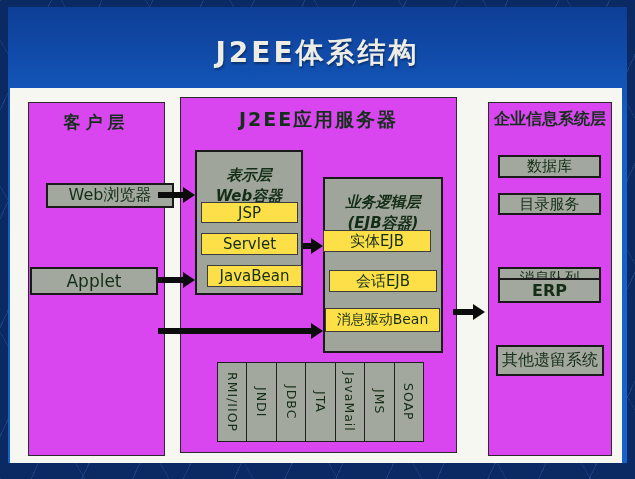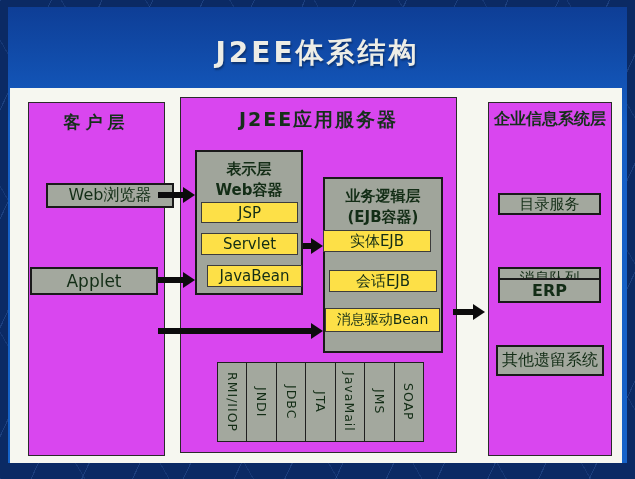--- a/index.html
+++ b/index.html
@@ -51,21 +51,21 @@
     color:#132D16;text-align:center;
     display:flex;align-items:center;justify-content:center;
     font-size:16px;z-index:3;
   }
   .container-box{
     position:absolute;box-sizing:border-box;
     background:#A0A59B;border:2px solid #1A1A1A;z-index:2;
     color:#132D16;text-align:center;
   }
   .container-box .cbox-title{display:block;font-size:15px;line-height:21px;font-weight:bold;}
-  .container-box .cbox-head{padding-top:7px;}
+  .container-box .cbox-head{padding-top:13px;font-style:italic;}
   .lbox{
     position:absolute;box-sizing:border-box;
     background:#fde047;border:1px solid #3C3C3C;
     color:#132D16;display:flex;align-items:center;justify-content:center;
     font-size:15px;z-index:3;
   }
   
   .box-web-browser{left:46px;top:183px;width:128px;height:25px;}
   .box-applet{left:30px;top:267px;width:128px;height:28px;font-size:17px;}
   .box-app-client{left:30px;top:320px;width:128px;height:28px;}
@@ -158,20 +158,21 @@
   <div class="api-row">
     <div class="api-cell">RMI/IIOP</div>
     <div class="api-cell">JNDI</div>
     <div class="api-cell">JDBC</div>
     <div class="api-cell">JTA</div>
     <div class="api-cell">JavaMail</div>
     <div class="api-cell">JMS</div>
     <div class="api-cell">SOAP</div>
   </div>
 
+  <div class="gbox box-db">数据库</div>
   <div class="gbox box-dir">目录服务</div>
   <div class="gbox box-mq">消息队列</div>
   <div class="gbox box-erp">ERP</div>
   <div class="gbox box-legacy">其他遗留系统</div>
 
   <div class="arrow arrow-1"></div>
   <div class="arrow arrow-2"></div>
   <div class="arrow arrow-3"></div>
   <div class="arrow arrow-4"></div>
   <div class="arrow arrow-5"></div>

